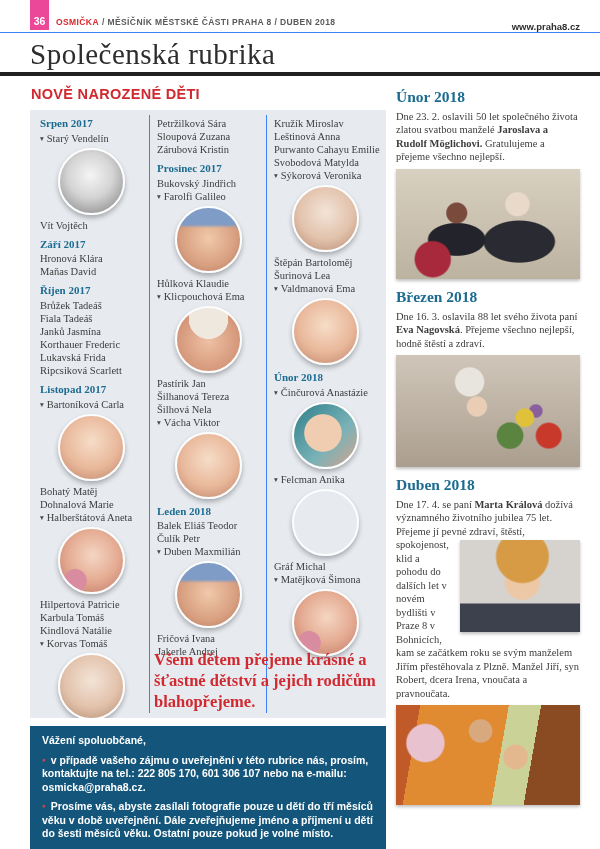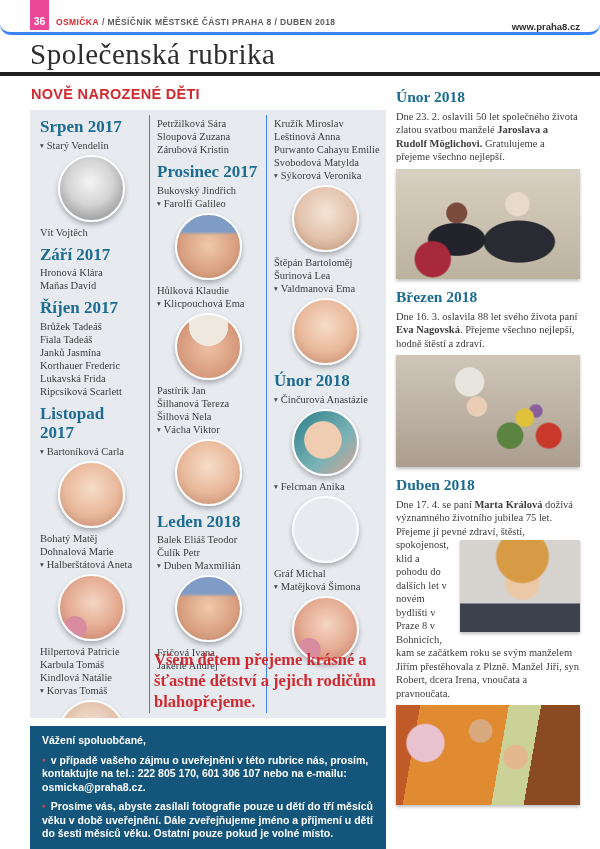--- a/index.html
+++ b/index.html
@@ -1,20 +1,20 @@
 <!DOCTYPE html>
 <html><head>
 <meta charset="utf-8">
 <style>
   html,body{margin:0;padding:0;background:#fff;}
   .page{position:relative;width:600px;height:849px;background:#fff;overflow:hidden;
         font-family:"Liberation Serif", serif;color:#3c3c3c;}
 
   
-  .masthead{position:absolute;top:0;left:0;right:0;height:32px;border-bottom:3px solid #3b82f6;border-radius:11px;}
+  .masthead{position:absolute;top:0;left:0;right:0;height:32px;border-bottom:1px solid #3b82f6;}
   .page-tab{position:absolute;top:0;left:30px;width:19px;height:30px;background:#ec4899;
             color:#fff;font:bold 10.5px "Liberation Sans",sans-serif;
             display:flex;align-items:flex-end;justify-content:center;padding-bottom:3px;box-sizing:border-box;}
   .mast-line{position:absolute;left:56px;bottom:5px;font:bold 8.5px "Liberation Sans",sans-serif;
              letter-spacing:.4px;color:#5a5a5a;}
   .brand{color:#d8272e;margin-right:3px;}
   .website{position:absolute;right:20px;bottom:0;font:bold 9.5px "Liberation Sans",sans-serif;color:#2e2e2e;}
   .page-title{margin:0;position:absolute;top:38px;left:30px;font:normal 29px "Liberation Serif",serif;
               color:#2d2d2d;letter-spacing:.5px;}
   .thick-rule{position:absolute;top:72px;left:0;right:0;height:4px;background:#202020;}
@@ -24,21 +24,21 @@
   .newborns{width:356px;flex:none;}
   .jubilea{flex:1;min-width:0;}
   .sec-title{margin:0 0 8px 1px;font:bold 14.5px "Liberation Sans",sans-serif;
              color:#d0292f;letter-spacing:.3px;}
 
   
   .nb-box{position:relative;background:#e7ebf0;height:608px;display:flex;
           padding:5px 3px;box-sizing:border-box;overflow:hidden;}
   .nb-col{flex:1;padding:2px 7px;min-width:0;}
   .nb-col + .nb-col{border-left:1px solid #3b82f6;}
-  .nb-month{font-weight:bold;font-size:17px;line-height:1.15;color:#1c6b90;margin:6px 0 2px;}
+  .nb-month{font-weight:bold;font-size:11px;line-height:1.15;color:#1c6b90;margin:6px 0 2px;}
   .nb-col > .nb-month:first-child{margin-top:0;}
   .nb-name{font-size:10.5px;line-height:13px;white-space:nowrap;}
   .arrow{font-size:7.5px;color:#4a4a4a;margin-right:3px;vertical-align:1px;}
   .baby-photo{width:63px;height:63px;border-radius:50%;margin:3px auto 4px;
               border:2px solid #fdfdfd;box-shadow:0 3px 5px rgba(0,0,0,.28);}
 
   
   .bb-gray{background:radial-gradient(circle at 48% 40%, #f5f5f5, #d4d4d4 45%, #989898 82%, #7c7c7c);}
   .bb-skin{background:radial-gradient(circle at 50% 40%, #f6ddc8, #e9b89b 55%, #c48c72 92%);}
   .bb-pink{background:radial-gradient(circle at 24% 82%, #d98ca0 0 16%, transparent 17%),

